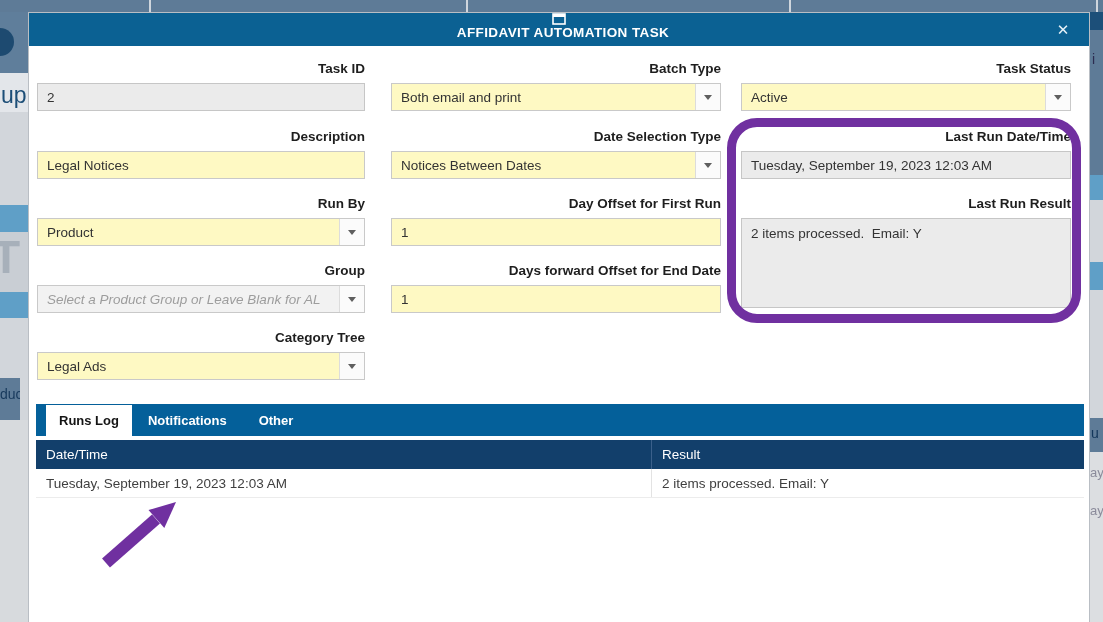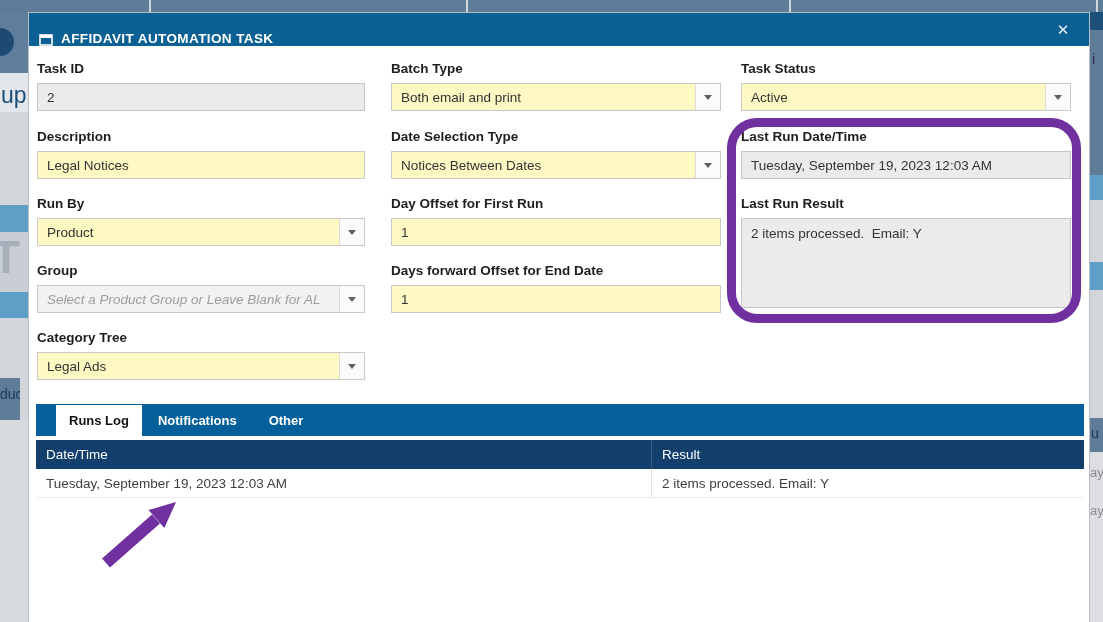--- a/index.html
+++ b/index.html
@@ -10,48 +10,48 @@
   
   #backdrop-top { left:0; top:0; width:1103px; height:12px; background:#5e7b97; }
   .top-sep { position:absolute; top:0; width:2px; height:12px; background:#cfd6dd; }
   .edge-block { position:absolute; overflow:hidden; }
   .frag-text { font-size:15px; line-height:1; white-space:nowrap; }
 
   
   #modal { left:28px; top:12px; width:1062px; height:610px; background:#ffffff;
            border:1px solid #b9bec4; border-bottom:none; }
   #titlebar { position:absolute; left:0; top:0; width:100%; height:33px; background:#0b6193;
-              display:flex; align-items:flex-end; padding:0 10px; }
+              display:flex; align-items:center; padding:0 10px;flex-direction:column; }
   #title-text { color:#ffffff; font-weight:bold; font-size:13.5px; letter-spacing:.4px; margin-left:8px; }
   #close-btn { position:absolute; right:14px; top:5px; width:24px; height:24px; color:#e8f2f8;
                font-size:15px; font-weight:bold; display:flex; align-items:center; justify-content:center;
                cursor:pointer; }
 
   
-  .field { position:absolute; }
+  .field { position:absolute;text-align:right; }
   .c1 { left:8px;   width:328px; }
   .c2 { left:362px; width:330px; }
   .c3 { left:712px; width:330px; }
   .r1 { top:48px; } .r2 { top:116px; } .r3 { top:183px; } .r4 { top:250px; } .r5 { top:317px; }
   .field-label { display:block; font-weight:bold; font-size:13.5px; color:#1e1e1e; margin-bottom:7px; }
   .box { position:relative; height:28px; border:1px solid #c9c9c9; background:#fef9c3;
          display:flex; align-items:center; padding:0 9px; font-size:13.5px; color:#333333; }
   .box.gray { background:#ebebeb; border-color:#c6c6c6; }
   .box.grayish { background:#f2f2f2; }
   .box.tall { height:90px; align-items:flex-start; padding-top:7px; }
   .placeholder { font-style:italic; color:#9d9d9d; white-space:nowrap; overflow:hidden; }
   .dd-btn { position:absolute; right:0; top:0; bottom:0; width:25px; background:#fbfbfb;
             border-left:1px solid #dcdcdc; display:flex; align-items:center; justify-content:center;
             cursor:pointer; }
   .dd-tri { width:0; height:0; border-left:4px solid transparent; border-right:4px solid transparent;
             border-top:5px solid #5f5f5f; }
 
   
   #tabs-strip { position:absolute; left:7px; top:391px; width:1048px; height:34px; background:#04609a;
-                display:flex; align-items:flex-end; padding-left:20px; border-bottom:2px solid #ffffff; }
+                display:flex; align-items:flex-end; padding-left:10px; border-bottom:2px solid #ffffff; }
   .tab { font-size:13px; font-weight:bold; color:#ffffff; padding:8px 16px; cursor:pointer; }
   .tab.active { background:#ffffff; color:#141414; padding:8px 13px; }
   #grid-head { position:absolute; left:7px; top:427px; width:1048px; height:29px; background:#123f6b;
                display:flex; color:#ffffff; font-size:13.5px; }
   .hcell { display:flex; align-items:center; padding-left:10px; }
   .hcell.col1 { width:615px; }
   .hcell.col2 { flex:1; border-left:1px solid #3b608b; }
   #grid-row { position:absolute; left:7px; top:456px; width:1048px; height:29px; background:#ffffff;
               display:flex; font-size:13.5px; color:#3f3f3f; border-bottom:1px solid #ececec; cursor:pointer; }
   .rcell { display:flex; align-items:center; padding-left:10px; }

